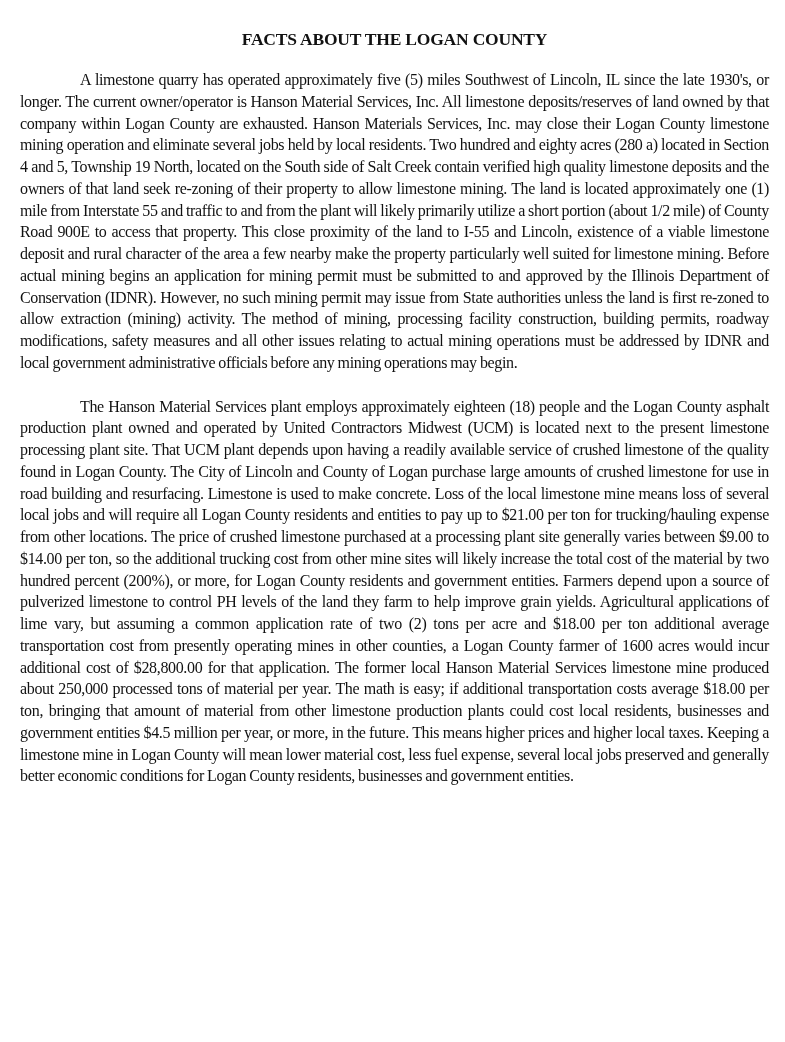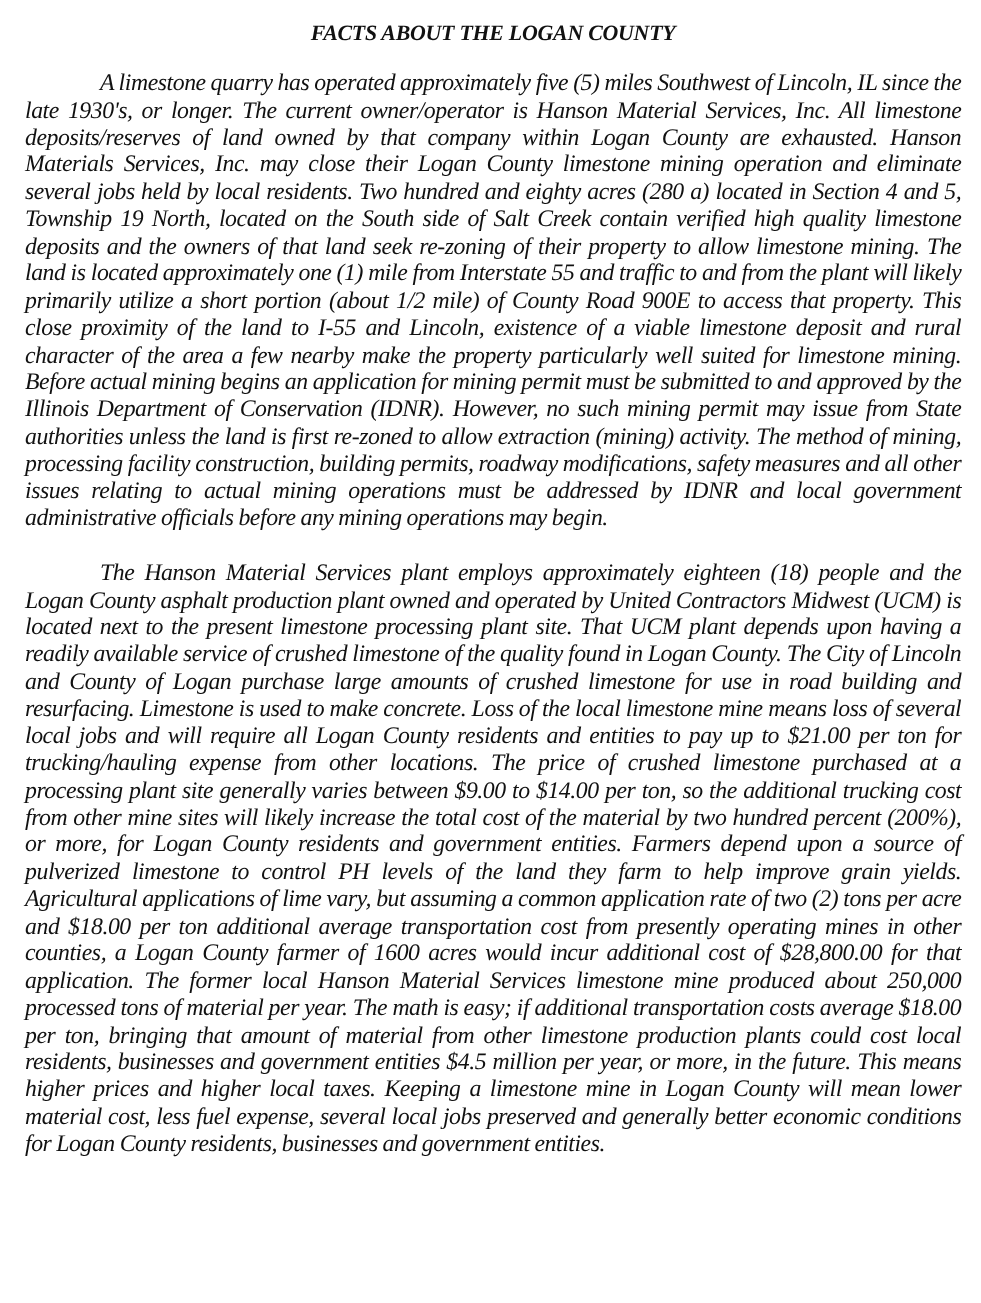--- a/index.html
+++ b/index.html
@@ -11,43 +11,42 @@
       width: 785px;
       height: 1042px;
       overflow: hidden;
       position: relative;
       color: #111111;
       font-family: "Liberation Serif", "DejaVu Serif", serif;
     }
     .page {
       position: absolute;
       left: 20px;
-      top: 15px;
+      top: 28px;
       width: 749px;
-      font-style: italic;
     }
     .title {
       text-align: center;
       font-weight: bold;
       font-size: 17.5px;
       line-height: 22px;
       margin: 0;
       letter-spacing: -0.2px;
     }
     .title-line {
       display: block;
     }
     .title-line.underlined {
       text-decoration: underline;
       text-underline-offset: 2px;
       text-decoration-thickness: 1px;
     }
     .para {
       margin: 0;
-      font-size: 19px;
+      font-size: 16px;
       line-height: 21.75px;
       text-align: justify;
       text-indent: 60px;
       letter-spacing: -0.35px;
       word-spacing: -0.5px;
     }
     .para-1 {
       margin-top: 19px;
     }
     .para-2 {

